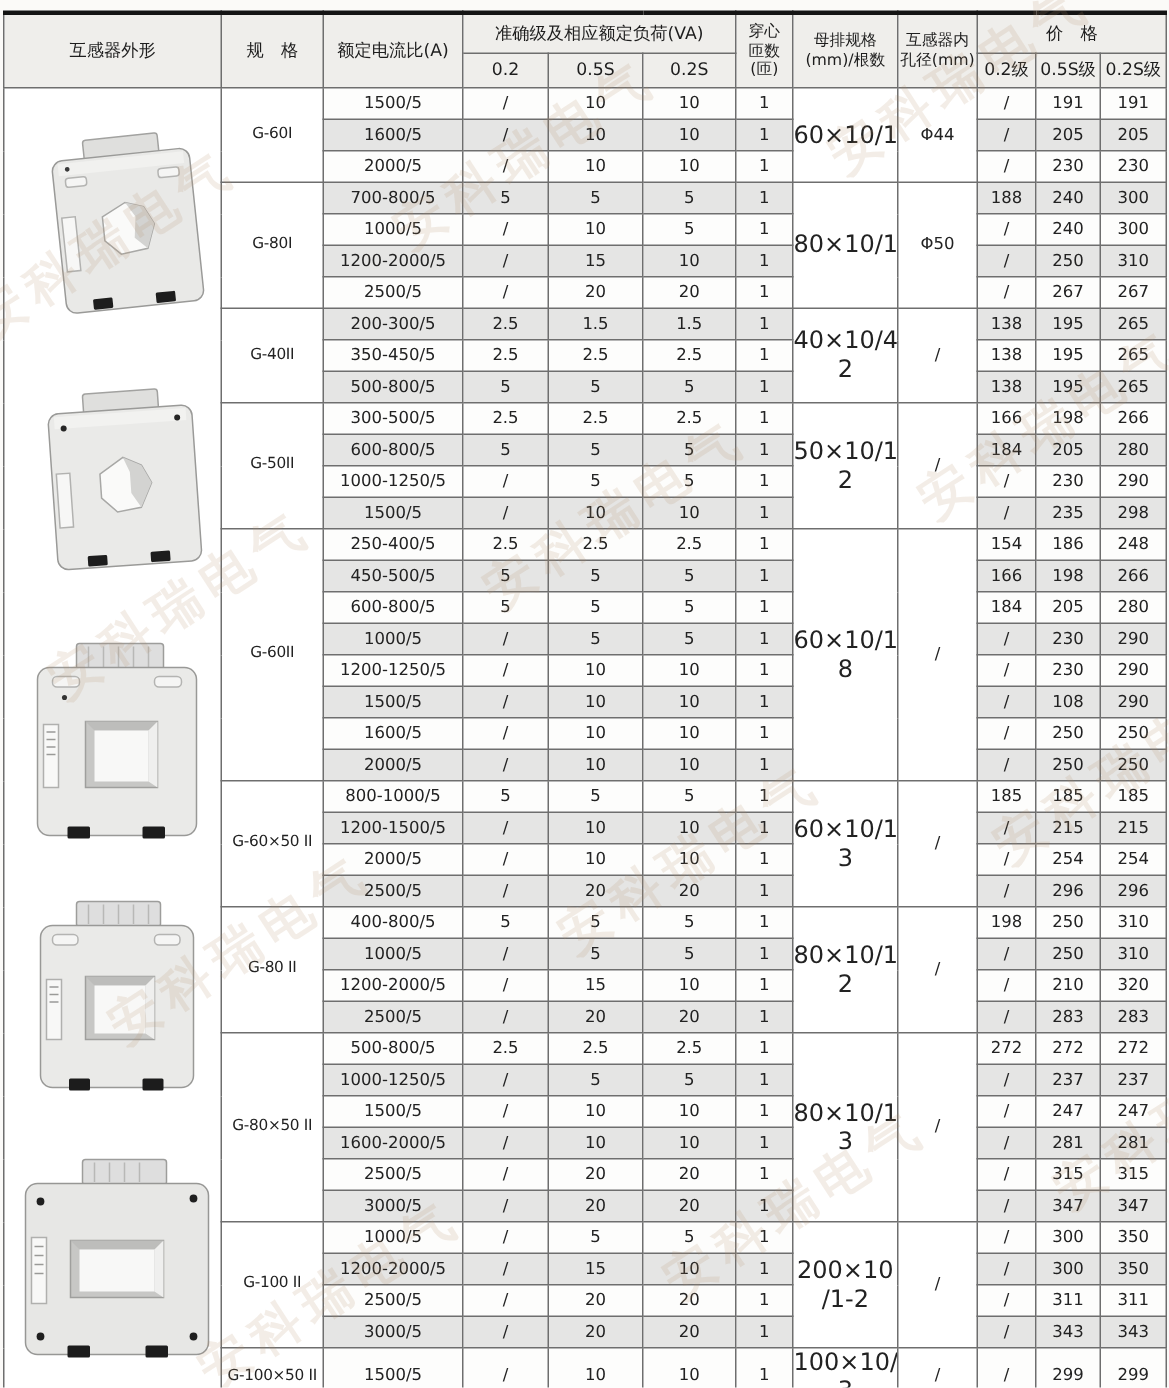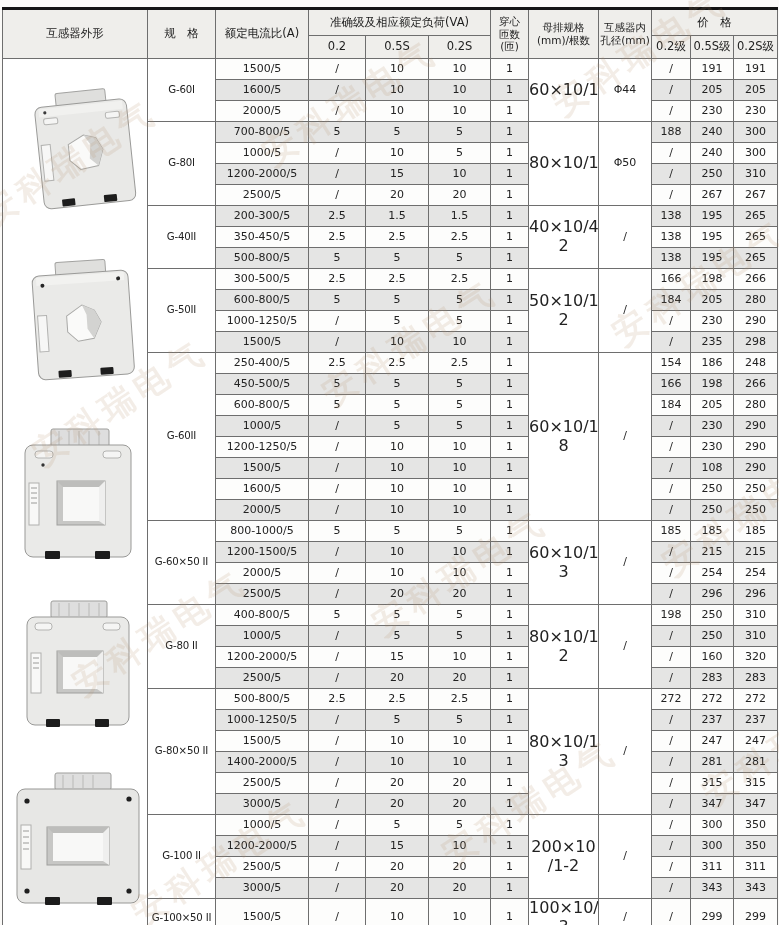--- a/index.html
+++ b/index.html
@@ -491,21 +491,21 @@
           <td>250</td>
           <td>310</td>
         </tr>
         <tr>
           <td>1200-2000/5</td>
           <td>/</td>
           <td>15</td>
           <td>10</td>
           <td>1</td>
           <td>/</td>
-          <td>160</td>
+          <td>210</td>
           <td>320</td>
         </tr>
         <tr class="alt">
           <td>2500/5</td>
           <td>/</td>
           <td>20</td>
           <td>20</td>
           <td>1</td>
           <td>/</td>
           <td>283</td>
@@ -538,21 +538,21 @@
           <td>1500/5</td>
           <td>/</td>
           <td>10</td>
           <td>10</td>
           <td>1</td>
           <td>/</td>
           <td>247</td>
           <td>247</td>
         </tr>
         <tr class="alt">
-          <td>1400-2000/5</td>
+          <td>1600-2000/5</td>
           <td>/</td>
           <td>10</td>
           <td>10</td>
           <td>1</td>
           <td>/</td>
           <td>281</td>
           <td>281</td>
         </tr>
         <tr>
           <td>2500/5</td>

